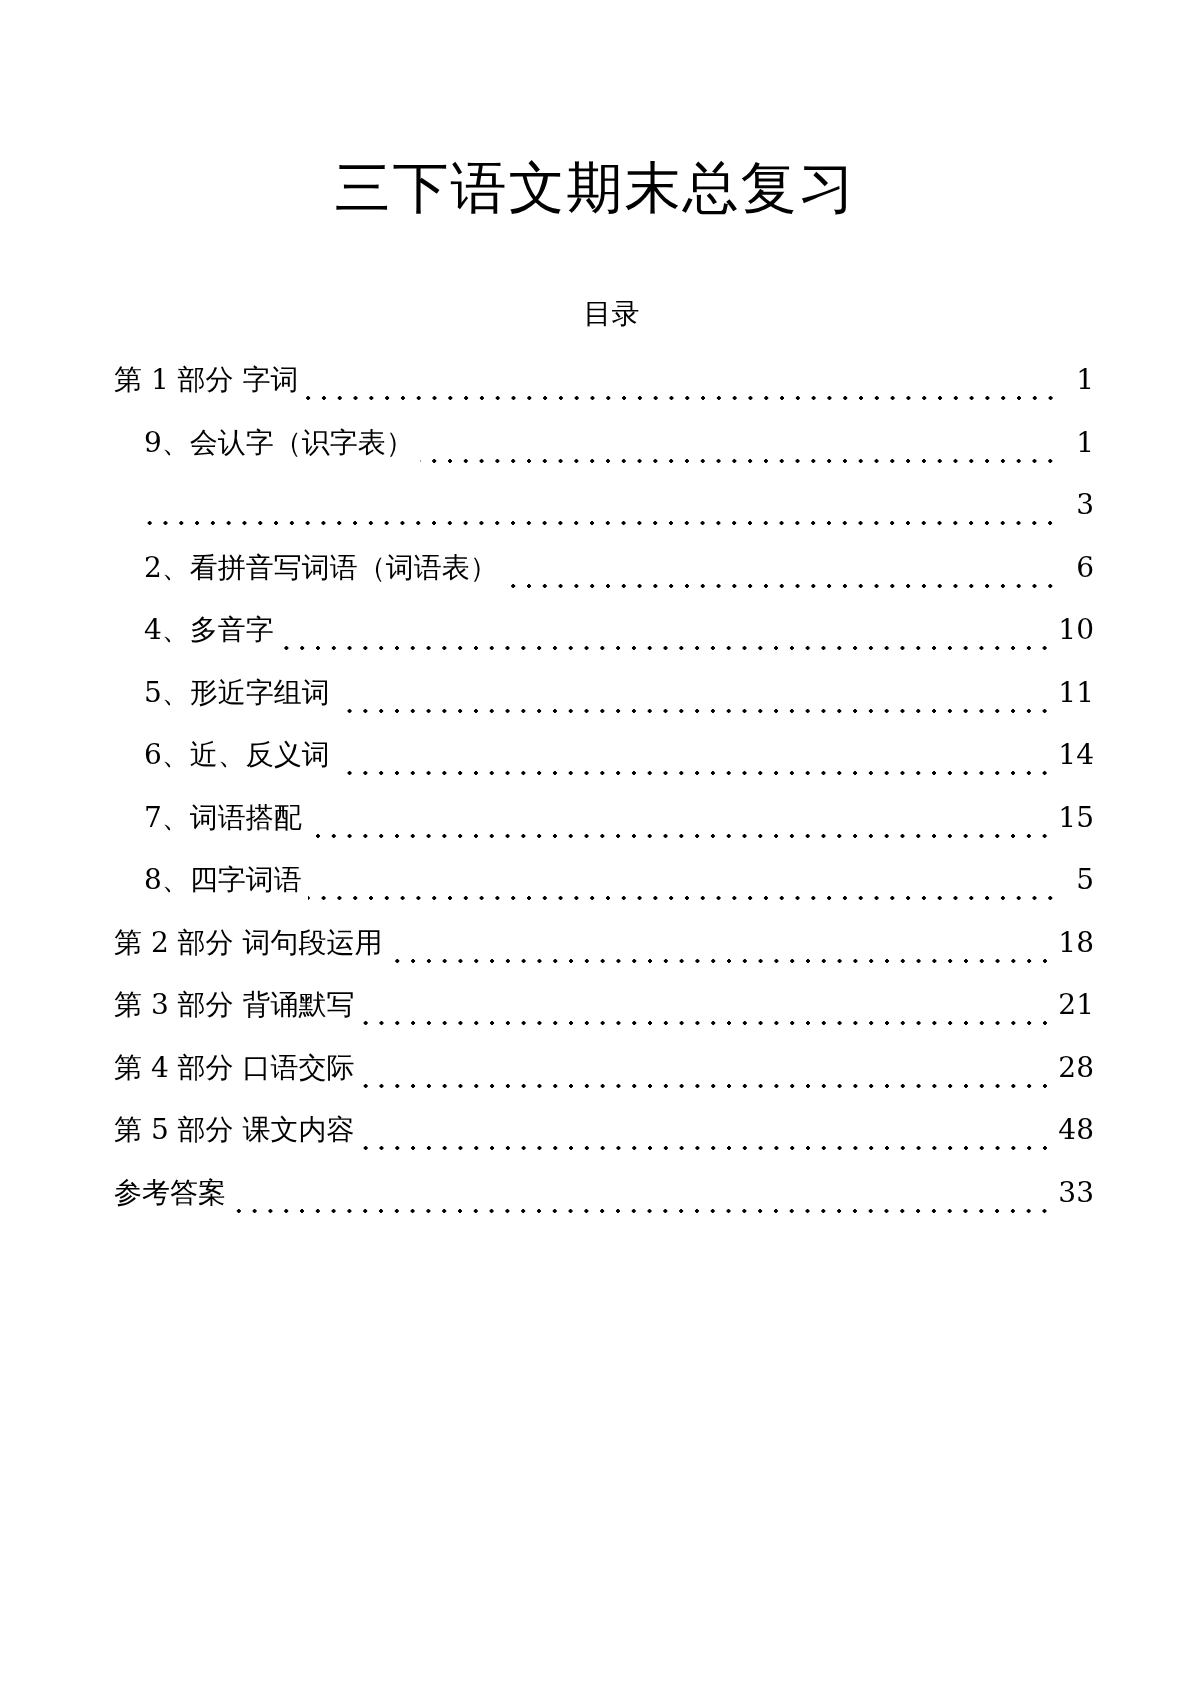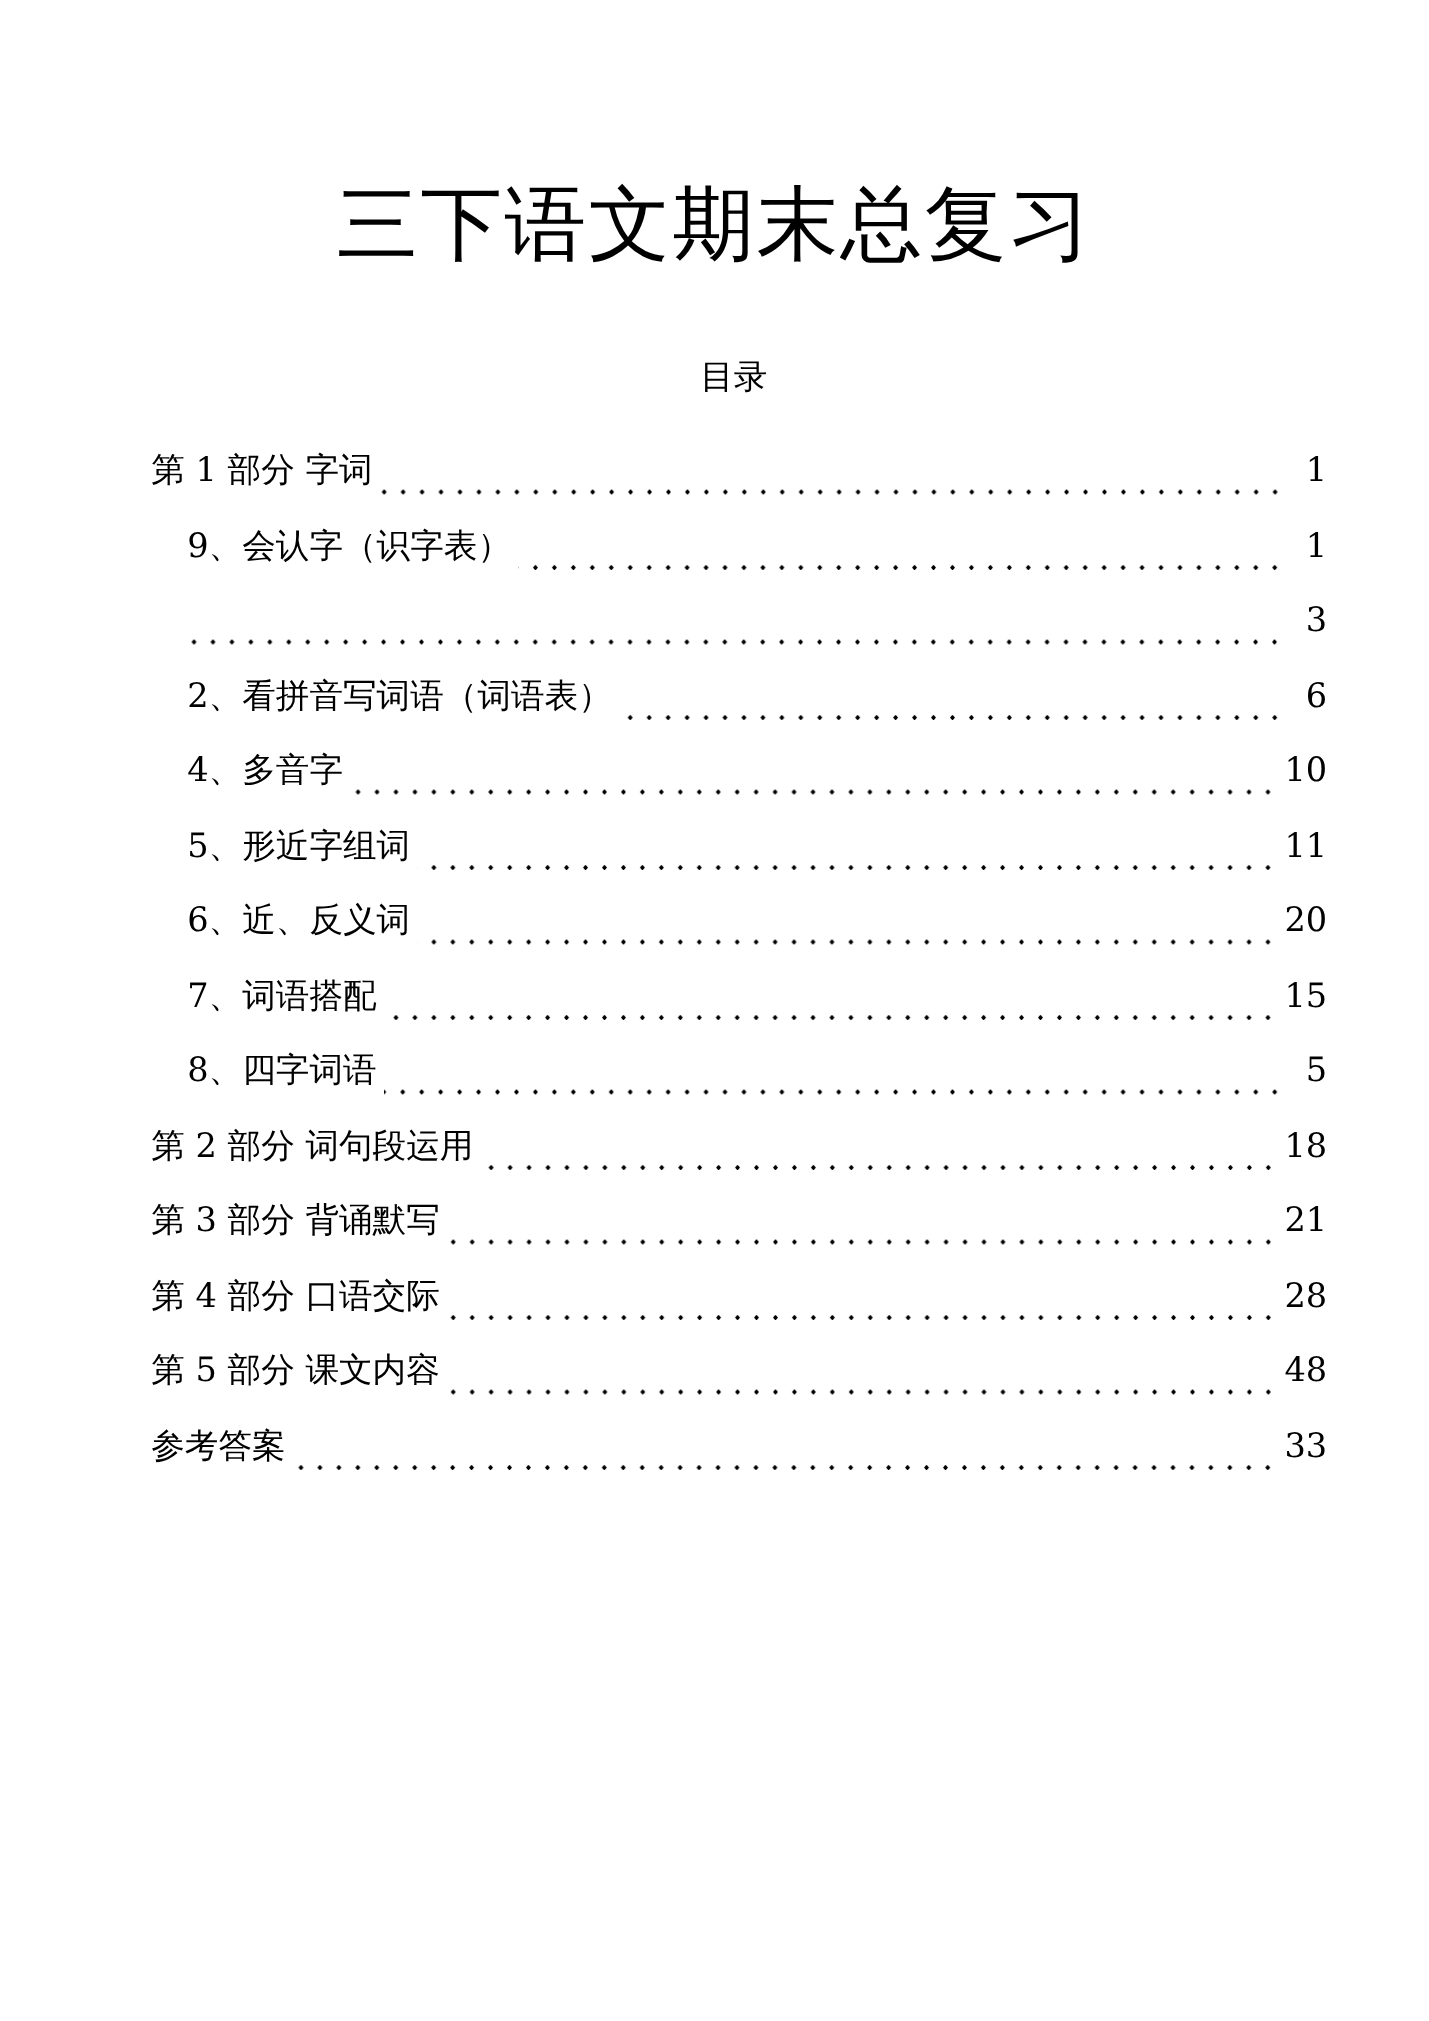--- a/index.html
+++ b/index.html
@@ -21,21 +21,21 @@
       width: 1191px;
       height: 1684px;
       background: #ffffff;
     }
     .doc-title {
       position: absolute;
       top: 143px;
       left: 0;
       width: 1191px;
       text-align: center;
-      font-size: 68px;
+      font-size: 56px;
       line-height: 90px;
       letter-spacing: 2px;
       font-weight: normal;
       margin: 0;
     }
     .toc-heading {
       position: absolute;
       top: 296px;
       left: 16px;
       width: 1191px;
@@ -43,21 +43,21 @@
       font-size: 28px;
       line-height: 36px;
       margin: 0;
       font-weight: normal;
     }
     .toc {
       position: absolute;
       top: 358px;
       left: 110px;
       width: 980px;
-      margin: 16px;
+      margin: 4px;
       padding: 0;
       list-style: none;
     }
     .toc-row {
       display: flex;
       align-items: baseline;
       height: 62.5px;
       font-size: 28px;
       line-height: 36px;
       white-space: nowrap;
@@ -127,21 +127,21 @@
       <span class="toc-page">10</span>
     </li>
     <li class="toc-row level-2">
       <span class="toc-label">5、形近字组词</span>
       <span class="toc-leader"></span>
       <span class="toc-page">11</span>
     </li>
     <li class="toc-row level-2">
       <span class="toc-label">6、近、反义词</span>
       <span class="toc-leader"></span>
-      <span class="toc-page">20</span>
+      <span class="toc-page">14</span>
     </li>
     <li class="toc-row level-2">
       <span class="toc-label">7、词语搭配</span>
       <span class="toc-leader"></span>
       <span class="toc-page">15</span>
     </li>
     <li class="toc-row level-2">
       <span class="toc-label">8、四字词语</span>
       <span class="toc-leader"></span>
       <span class="toc-page">5</span>

